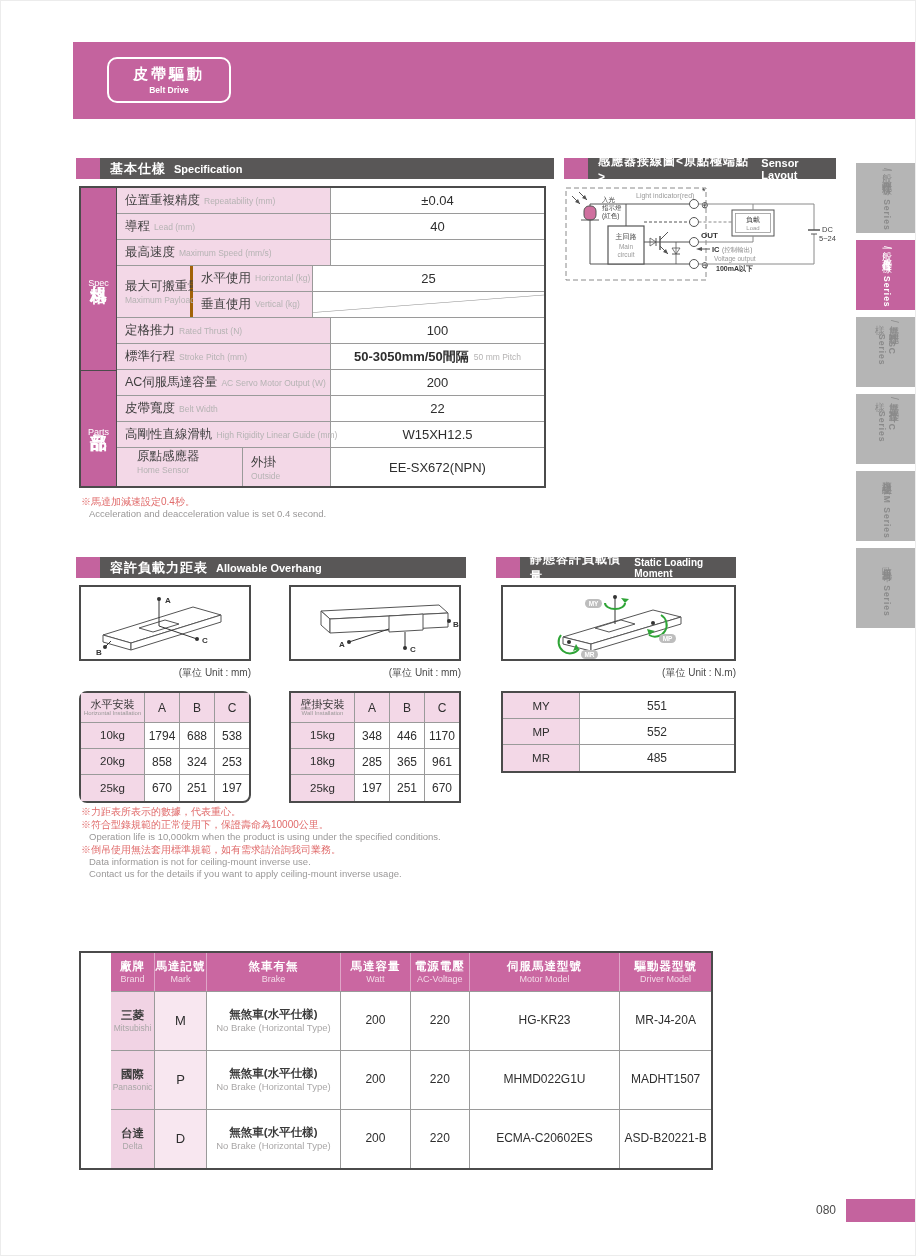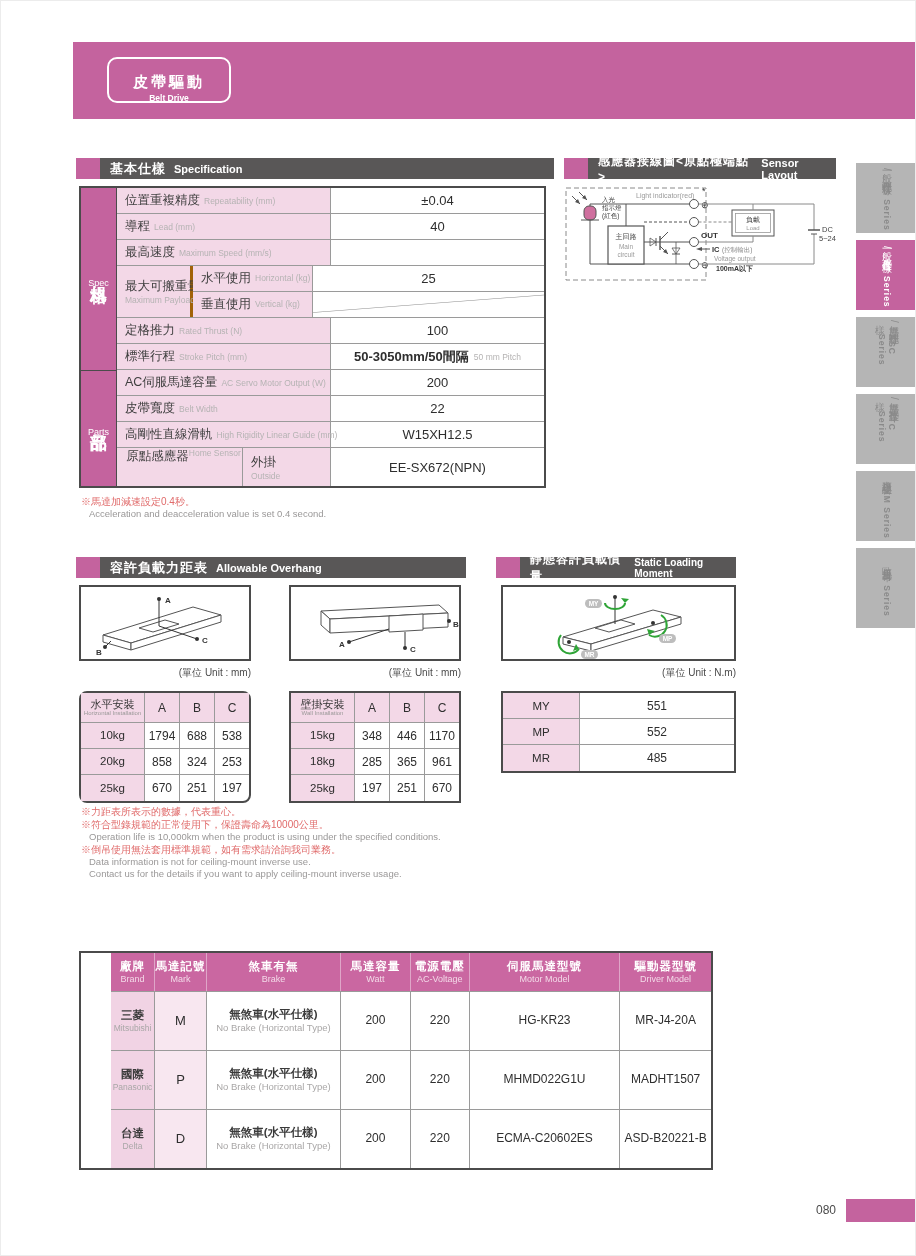--- a/index.html
+++ b/index.html
@@ -1,21 +1,21 @@
 <!DOCTYPE html>
 <html><head>
 <meta charset="utf-8">
 <style>
   html,body{margin:0;padding:0;background:#fafafa;}
   #page{position:relative;width:916px;height:1256px;background:#fff;font-family:"Liberation Sans",sans-serif;overflow:hidden;border:1px solid #ececec;box-sizing:border-box;}
   .abs{position:absolute;}
   
   .banner{left:72px;top:41px;width:844px;height:77px;background:#c4639e;}
   .badge{position:absolute;left:34px;top:15px;width:124px;height:46px;border:2px solid #fff;border-radius:10px;color:#fff;text-align:center;box-sizing:border-box;}
-  .badge .zh{font-size:15px;font-weight:bold;letter-spacing:3px;margin-top:14px;}
+  .badge .zh{font-size:15px;font-weight:bold;letter-spacing:3px;margin-top:6px;}
   .badge .en{font-size:8.5px;font-weight:bold;margin-top:1px;}
   
   .sec-hdr{height:21px;display:flex;}
   .sec-hdr .sq{width:24px;background:#c4639e;}
   .sec-hdr .bar{flex:1;background:#595757;color:#fff;display:flex;align-items:center;gap:8px;padding-left:10px;}
   .sec-hdr .zh{font-size:13px;font-weight:bold;letter-spacing:1px;}
   .sec-hdr .en{font-size:11px;font-weight:bold;}
   
   .spec-table{left:78px;top:185px;width:467px;height:302px;border:2px solid #4b4b4b;box-sizing:border-box;background:#fff;}
   .groups{position:absolute;left:0;top:0;bottom:0;width:36px;}
@@ -31,21 +31,21 @@
   .srow.h38{height:38px;}
   .cl{width:214px;background:#f3d8e7;display:flex;align-items:center;gap:4px;padding-left:8px;border-right:1px solid #9a9a9a;box-sizing:border-box;}
   .lz{font-size:12.5px;color:#3f3f3f;white-space:nowrap;}
   .le{font-size:8.5px;color:#b5b3b3;white-space:nowrap;}
   .cv{flex:1;display:flex;align-items:center;justify-content:center;font-size:13px;color:#2e2e2e;position:relative;gap:5px;}
   .cl-main{width:76px;background:#f3d8e7;display:flex;flex-direction:column;justify-content:center;padding-left:8px;border-right:3px solid #a16207;box-sizing:border-box;}
   .subcol{flex:1;display:flex;flex-direction:column;}
   .subrow{display:flex;height:26px;box-sizing:border-box;}
   .subrow.bb{border-bottom:1px solid #9a9a9a;}
   .sl{width:120px;background:#f3d8e7;display:flex;align-items:center;gap:4px;padding-left:8px;border-right:1px solid #9a9a9a;box-sizing:border-box;}
-  .cl-hs{width:126px;background:#f3d8e7;display:flex;flex-direction:row;justify-content:center;padding-left:8px;border-right:1px solid #9a9a9a;box-sizing:border-box;}
+  .cl-hs{width:126px;background:#f3d8e7;display:flex;flex-direction:column;padding-left:20px;border-right:1px solid #9a9a9a;box-sizing:border-box;}
   .sl-hs{width:88px;background:#f3d8e7;display:flex;flex-direction:column;justify-content:center;padding-left:8px;border-right:1px solid #9a9a9a;box-sizing:border-box;}
   .diag{position:absolute;inset:0;width:100%;height:100%;}
   .note-red{font-size:10px;color:#e06a6a;line-height:13px;}
   .note-gray{font-size:9.5px;color:#9a9898;line-height:12px;padding-left:8px;}
   
   .dbox{border:2px solid #4b4b4b;background:#fff;box-sizing:border-box;}
   .unit{font-size:10px;color:#4a4a4a;text-align:right;}
   
   .mini-table{border:2px solid #4b4b4b;box-sizing:border-box;background:#fff;}
   .mrow{display:flex;height:26px;border-bottom:1px solid #9a9a9a;box-sizing:border-box;}

